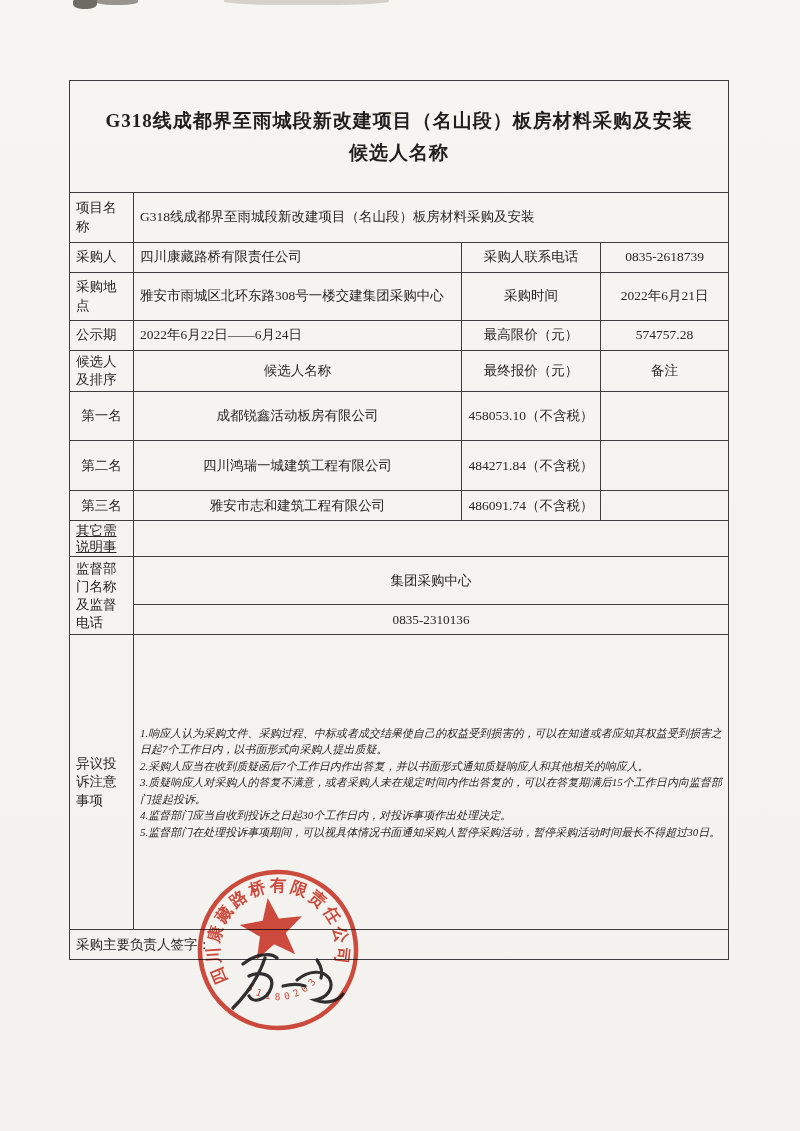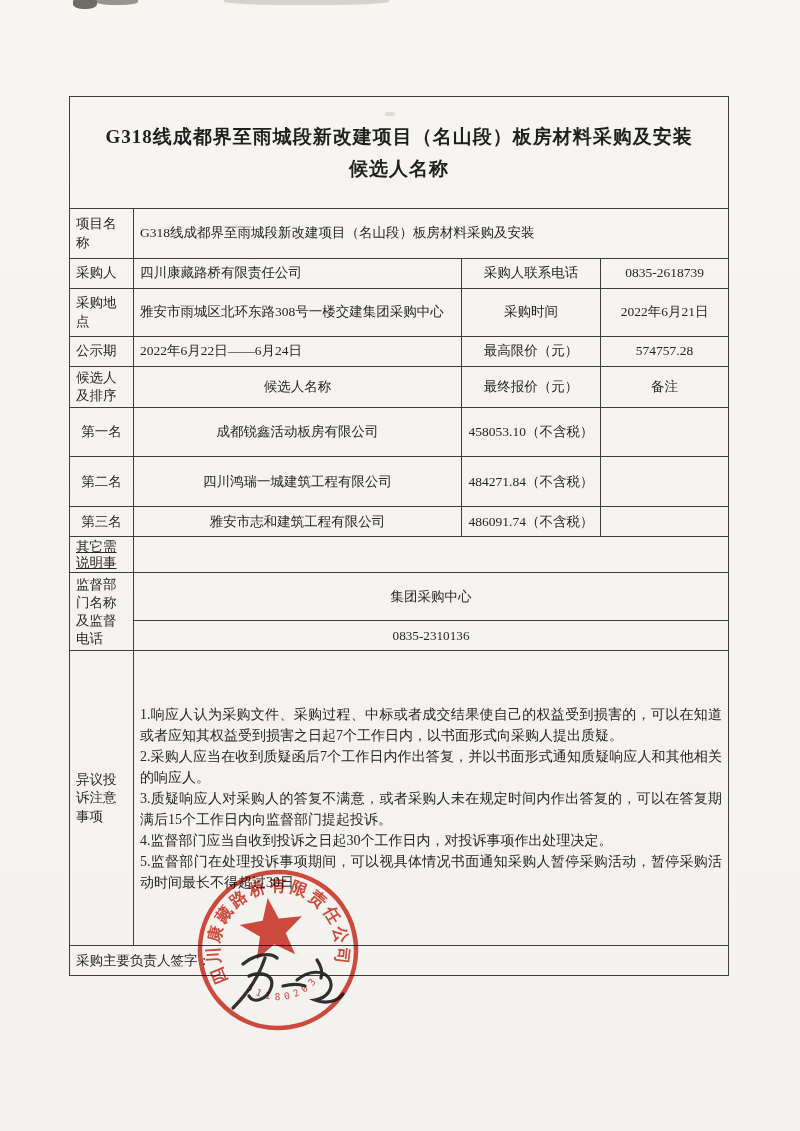--- a/index.html
+++ b/index.html
@@ -13,21 +13,21 @@
   }
   .page{position:absolute;inset:0;background:linear-gradient(180deg,#f7f5f1 0%,#f5f3ef 60%,#f4f2ee 100%);}
   
   .smudge{position:absolute;border-radius:40%;}
   .s1{left:73px;top:-3px;width:24px;height:12px;background:#57534c;opacity:.85;}
   .s2{left:96px;top:-4px;width:42px;height:9px;background:#6e6a62;opacity:.7;}
   .s3{left:224px;top:-4px;width:165px;height:9px;background:#b9b5ad;opacity:.55;}
   .s4{left:385px;top:112px;width:10px;height:4px;background:#d8d4cc;opacity:.8;}
 
   table.doc{
-    position:absolute;left:69px;top:96px;width:659px;
+    position:absolute;left:69px;top:80px;width:659px;
     border-collapse:collapse;table-layout:fixed;
   }
   table.doc td{
     border:1.6px solid #3e3e3e;
     vertical-align:middle;
     font-size:13.5px;
     line-height:1.35;
     padding:2px 6px;
     overflow:hidden;
   }
@@ -39,21 +39,21 @@
   .title-line{font-weight:bold;font-size:19px;letter-spacing:1px;line-height:1.65;color:#1f1f1f;}
 
   td.lbl{font-size:14px;padding:2px 5px 2px 7px;line-height:1.3;word-break:break-all;}
   td.lbl-center{font-size:14px;text-align:left;padding:2px 5px;line-height:1.35;word-break:break-all;}
   td.val{padding-left:11px;font-size:13.5px;}
   td.head-c{text-align:center;font-size:13.5px;}
   td.cell-c{text-align:center;font-size:12.8px;}
   td.rank{text-align:center;font-size:12.8px;}
   td.price{text-align:center;font-size:12.8px;}
   td.obj-cell{padding:6px 10px 6px 9px;}
-  .obj-item{font-size:14px;line-height:1.5;text-align:justify;}
+  .obj-item{font-size:11px;line-height:1.5;text-align:justify;font-style:italic;}
   td.sig-cell{font-size:13.5px;padding-left:9px;}
 
   .stamp-svg{position:absolute;left:176px;top:848px;width:204px;height:204px;
     mix-blend-mode:multiply;opacity:.88;}
   .sig-svg{position:absolute;left:213px;top:942px;width:150px;height:78px;}
 </style>
 </head>
 <body>
 
 <div class="page">

